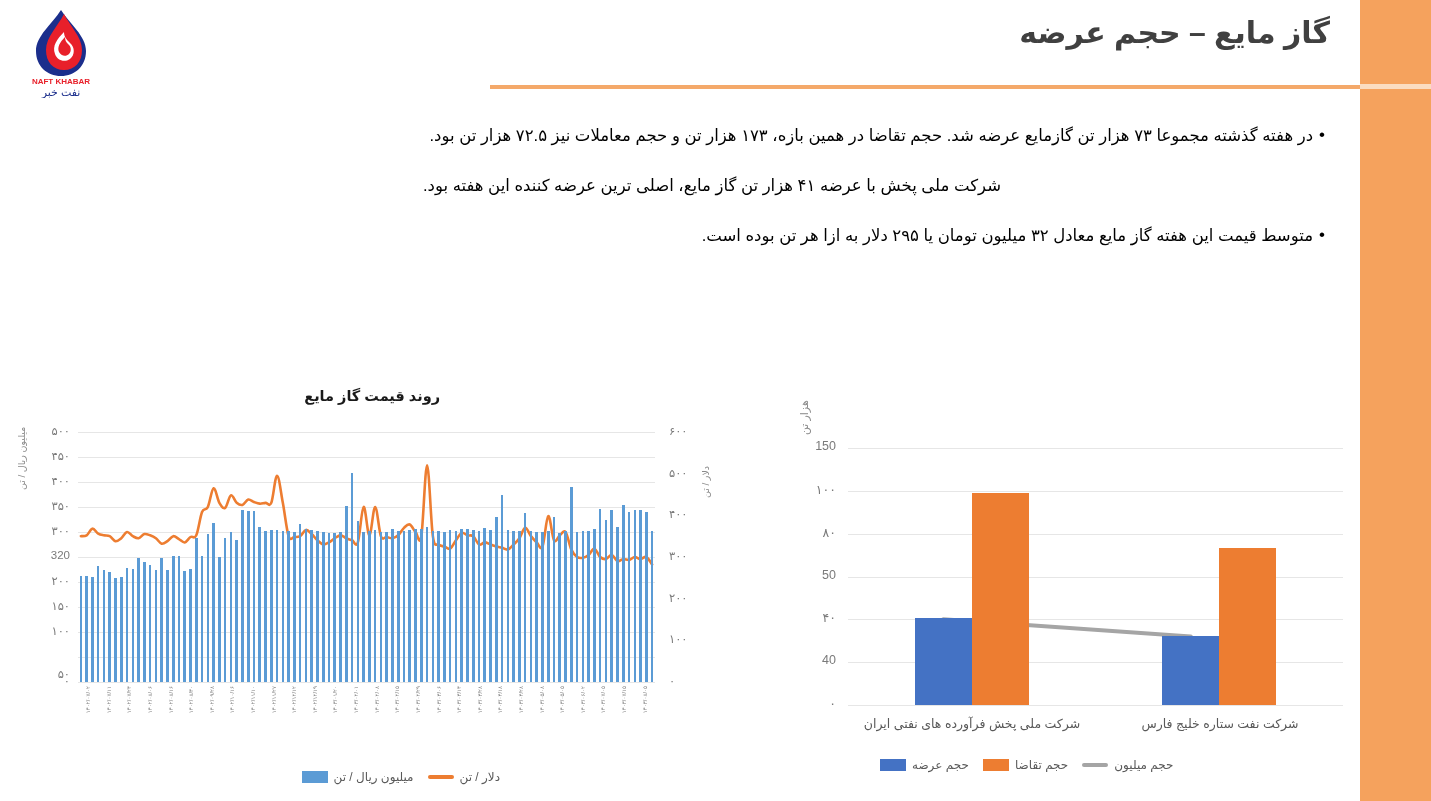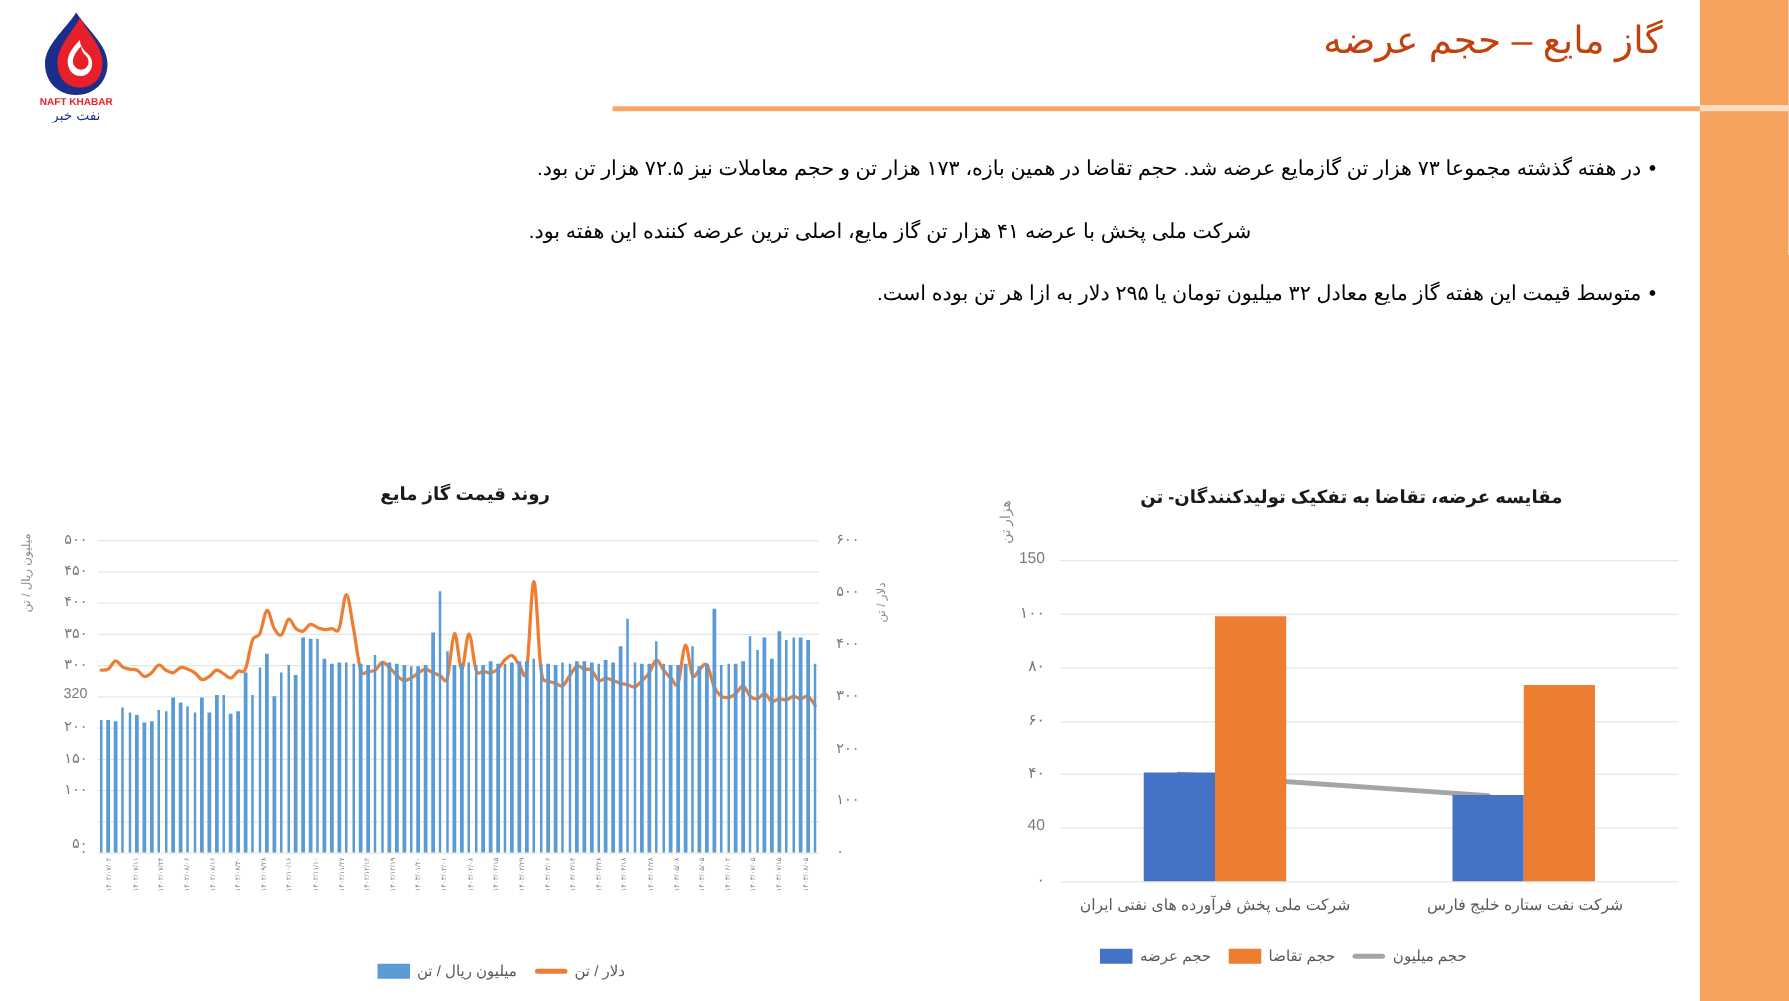--- a/index.html
+++ b/index.html
@@ -32,22 +32,22 @@
   
   .header {
     position: absolute;
     top: 0; right: 71px; left: 0;
     height: 84px;
   }
   .slide-title {
     position: absolute;
     top: 15px; right: 30px;
     font-size: 30px;
-    font-weight: normal;
-    color: #c2410c;
+    font-weight: bold;
+    color: #404040;
     letter-spacing: .5px;
     white-space: nowrap;
     direction: rtl;
   }
   .title-rule {
     position: absolute;
     top: 85px; right: 71px;
     width: 870px; height: 4px;
     background: #F4A96A;
   }
@@ -430,29 +430,28 @@
         <span class="legend-label">میلیون ریال / تن</span>
       </div>
       <div class="legend-item">
         <span class="legend-swatch-line" style="background:#ED7D31"></span>
         <span class="legend-label">دلار / تن</span>
       </div>
     </div>
   </div>
 
   <div id="chart-producers">
-    <div class="chart-title" style="right:110px; top:10px;">مقایسه عرضه، تقاضا به تفکیک تولیدکنندگان-  تن</div>
 
     <div class="axis-name" style="left:18px; top:55px; transform:rotate(-90deg); transform-origin:left top; font-size:11px;">هزار تن</div>
 
     <div id="prod-yticks">
         <div class="axis-tick" style="left: 8px; top: 316px; width: 48px; text-align: right; font-size: 12.5px;">۰</div>
         <div class="axis-tick" style="left: 8px; top: 273.167px; width: 48px; text-align: right; font-size: 12.5px;">40</div>
         <div class="axis-tick" style="left: 8px; top: 230.333px; width: 48px; text-align: right; font-size: 12.5px;">۴۰</div>
-        <div class="axis-tick" style="left: 8px; top: 187.5px; width: 48px; text-align: right; font-size: 12.5px;">۶۰</div>
+        <div class="axis-tick" style="left: 8px; top: 187.5px; width: 48px; text-align: right; font-size: 12.5px;">50</div>
         <div class="axis-tick" style="left: 8px; top: 144.667px; width: 48px; text-align: right; font-size: 12.5px;">۸۰</div>
         <div class="axis-tick" style="left: 8px; top: 101.833px; width: 48px; text-align: right; font-size: 12.5px;">۱۰۰</div>
         <div class="axis-tick" style="left: 8px; top: 59px; width: 48px; text-align: right; font-size: 12.5px;">150</div>
       </div>
     <div id="prod-grid">
         <div class="gridline" style="left: 68px; top: 325px; width: 495px;"></div>
         <div class="gridline" style="left: 68px; top: 282.167px; width: 495px;"></div>
         <div class="gridline" style="left: 68px; top: 239.333px; width: 495px;"></div>
         <div class="gridline" style="left: 68px; top: 196.5px; width: 495px;"></div>
         <div class="gridline" style="left: 68px; top: 153.667px; width: 495px;"></div>

